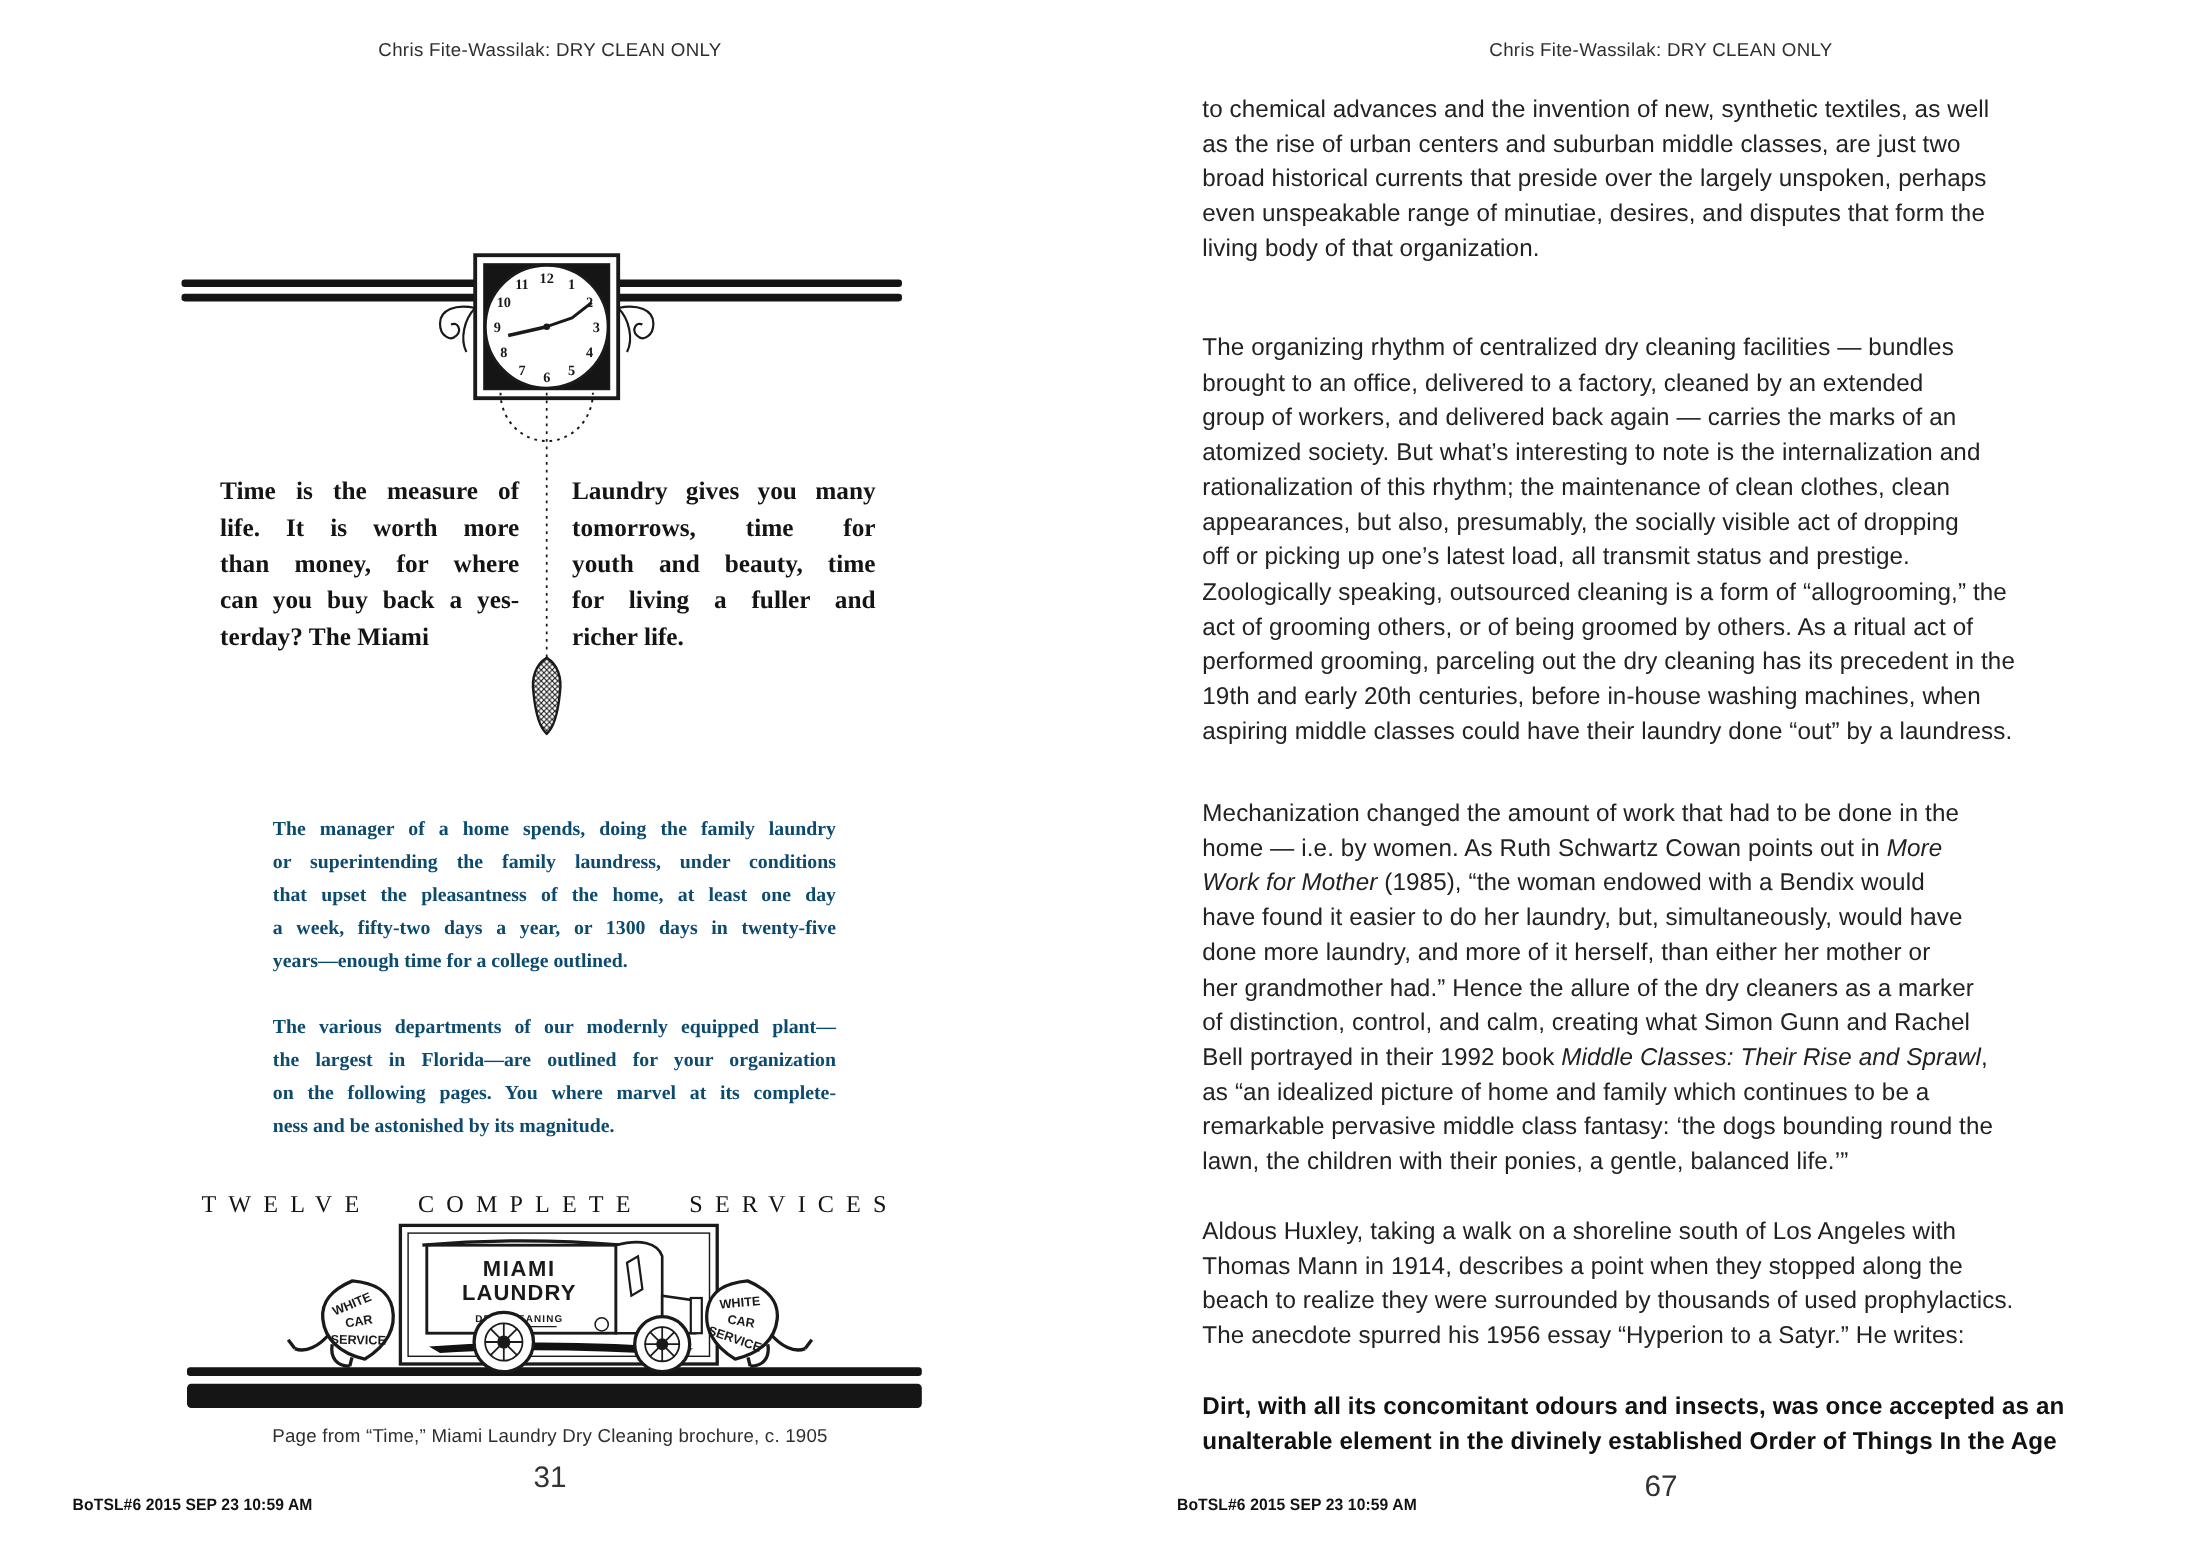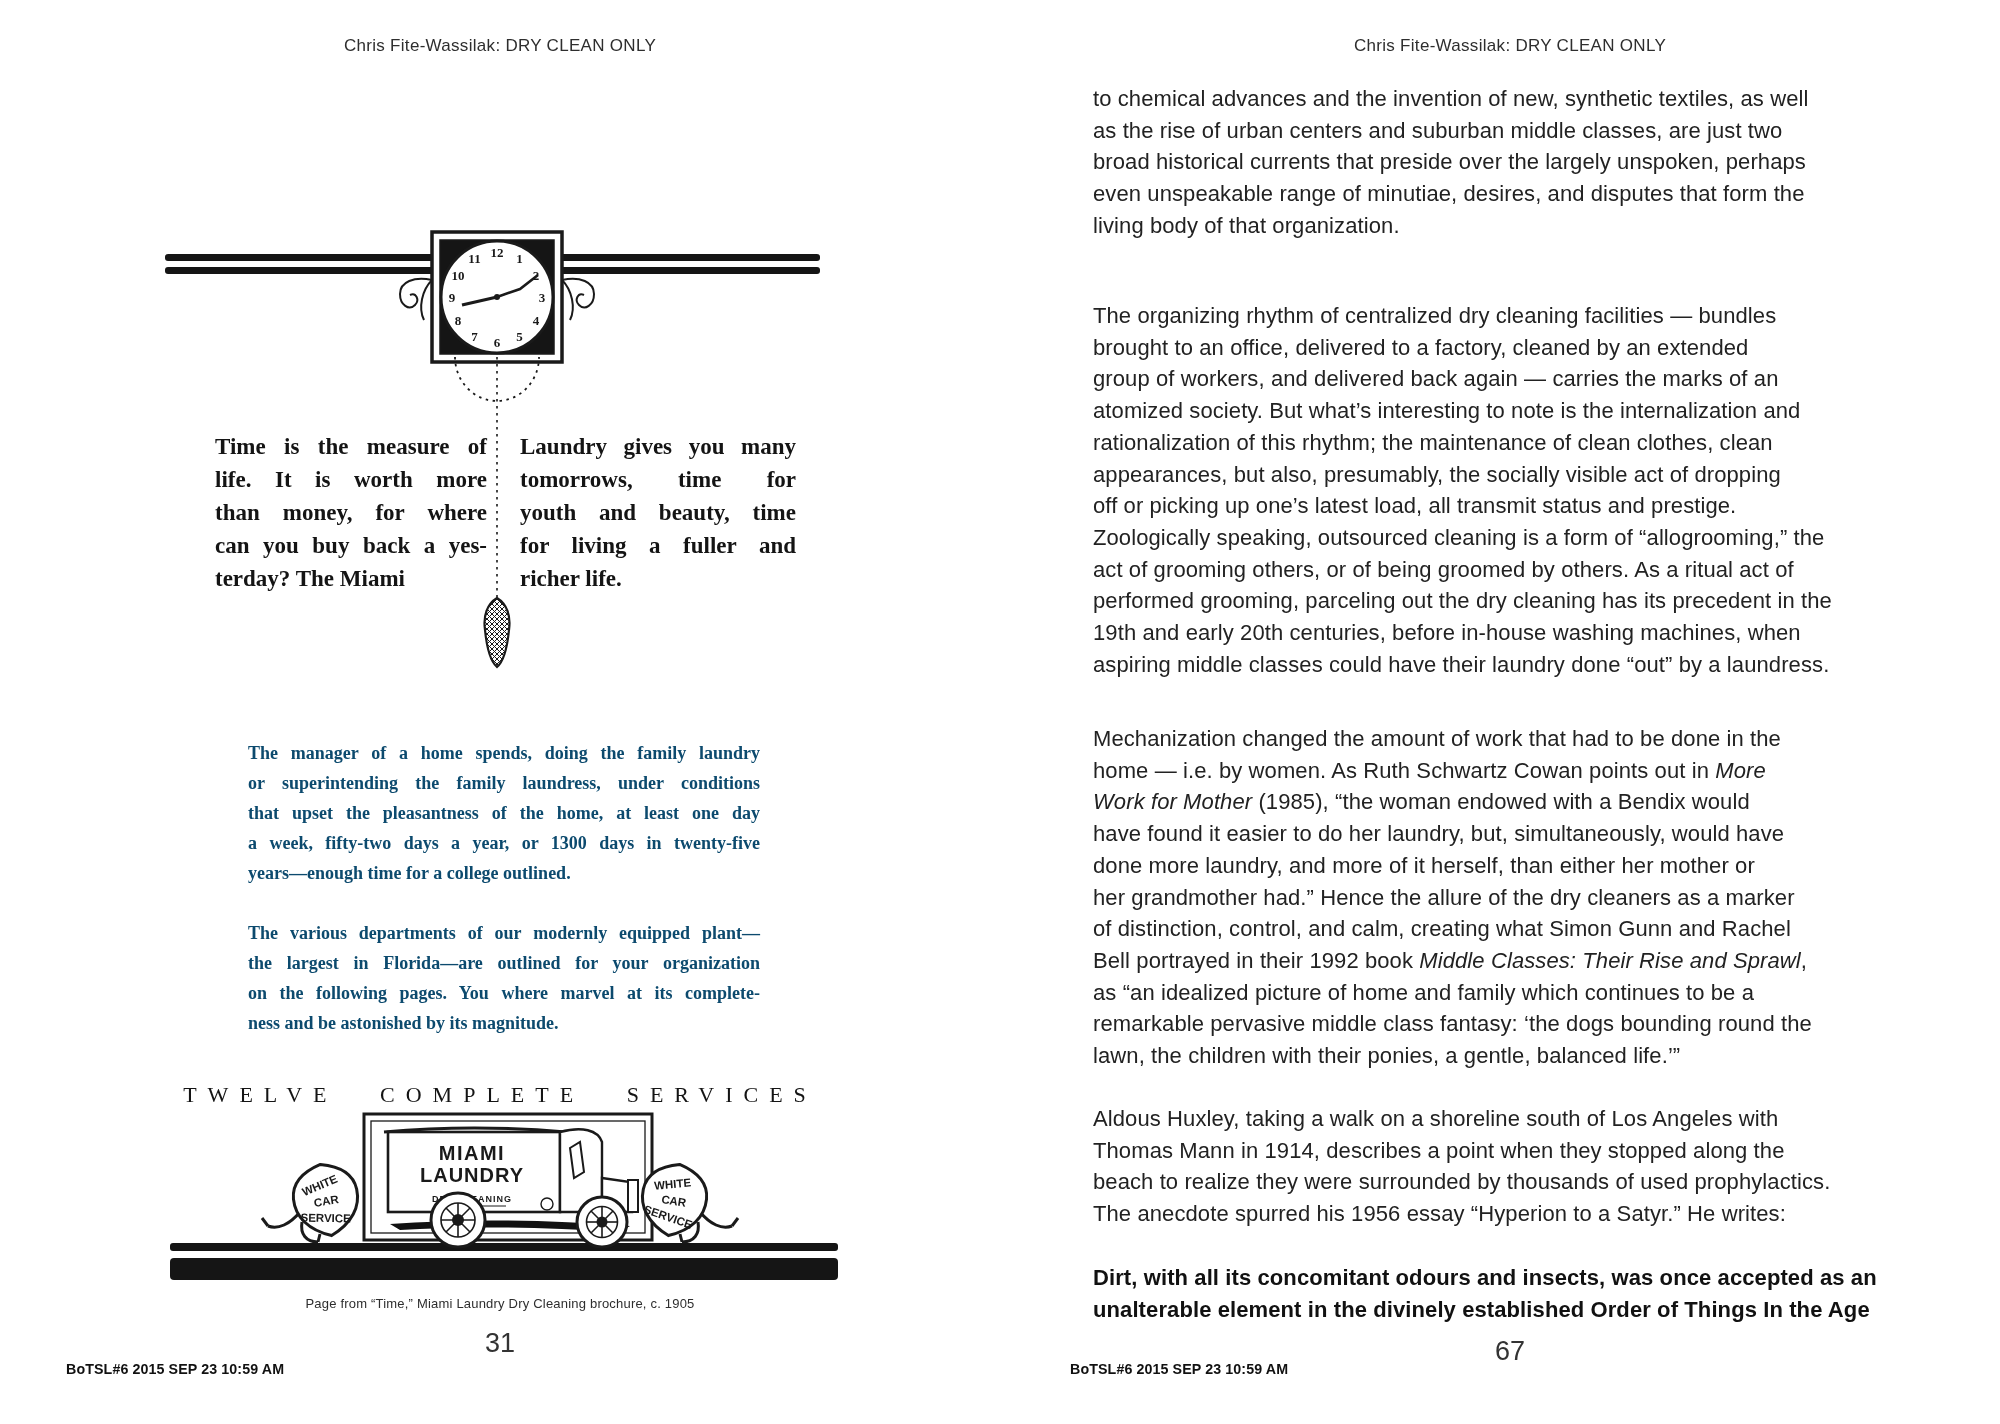--- a/index.html
+++ b/index.html
@@ -14,29 +14,29 @@
 
   
   .ad-title{left:140px;top:116px;width:716px;display:flex;justify-content:center;align-items:baseline;
             font-family:"DejaVu Serif","Liberation Serif",serif;color:#141414;}
   .ad-title .big{font-size:94px;letter-spacing:14px;line-height:1;}
   .ad-title .for{font-size:86px;font-style:italic;line-height:1;margin:0 18px 0 6px;letter-spacing:2px;}
   .rule{left:165px;width:655px;height:7px;background:#151515;border-radius:3px;}
   .adcol{top:430px;font-family:"Liberation Serif",serif;font-weight:700;font-size:23px;line-height:33px;color:#141414;}
   .adcol .jline{text-align:justify;text-align-last:justify;}
   .adcol .jline.last{text-align-last:left;}
-  #col-left{left:200px;width:272px;margin-left:15px;}
+  #col-left{left:200px;width:272px;}
   #col-right{left:520px;width:276px;}
   .adpara{left:248px;width:512px;font-family:"Liberation Serif",serif;font-weight:700;font-size:18px;
           line-height:30px;color:#0c4a6e;}
   .adpara .jline{text-align:justify;text-align-last:justify;}
   .adpara .jline.last{text-align-last:left;}
   .services{left:148px;top:1082px;width:704px;text-align:center;font-family:"Liberation Serif",serif;
             font-size:22px;letter-spacing:11px;word-spacing:26px;color:#141414;white-space:nowrap;}
-  .caption{left:150px;top:1296px;width:700px;text-align:center;font-size:13px;color:#2e2e2e;letter-spacing:.2px;}
+  .caption{left:150px;top:1296px;width:700px;text-align:center;font-size:17px;color:#2e2e2e;letter-spacing:.2px;}
 
   
   .essay-par{left:1093px;width:884px;font-size:22px;line-height:31.7px;color:#222;letter-spacing:.1px;}
   .essay-par i{font-style:italic;}
   .essay-par.bold{font-weight:bold;color:#111;}
 
   svg text{font-family:"Liberation Serif",serif;}
   svg .sans{font-family:"Liberation Sans",sans-serif;}
 </style>
 </head>

